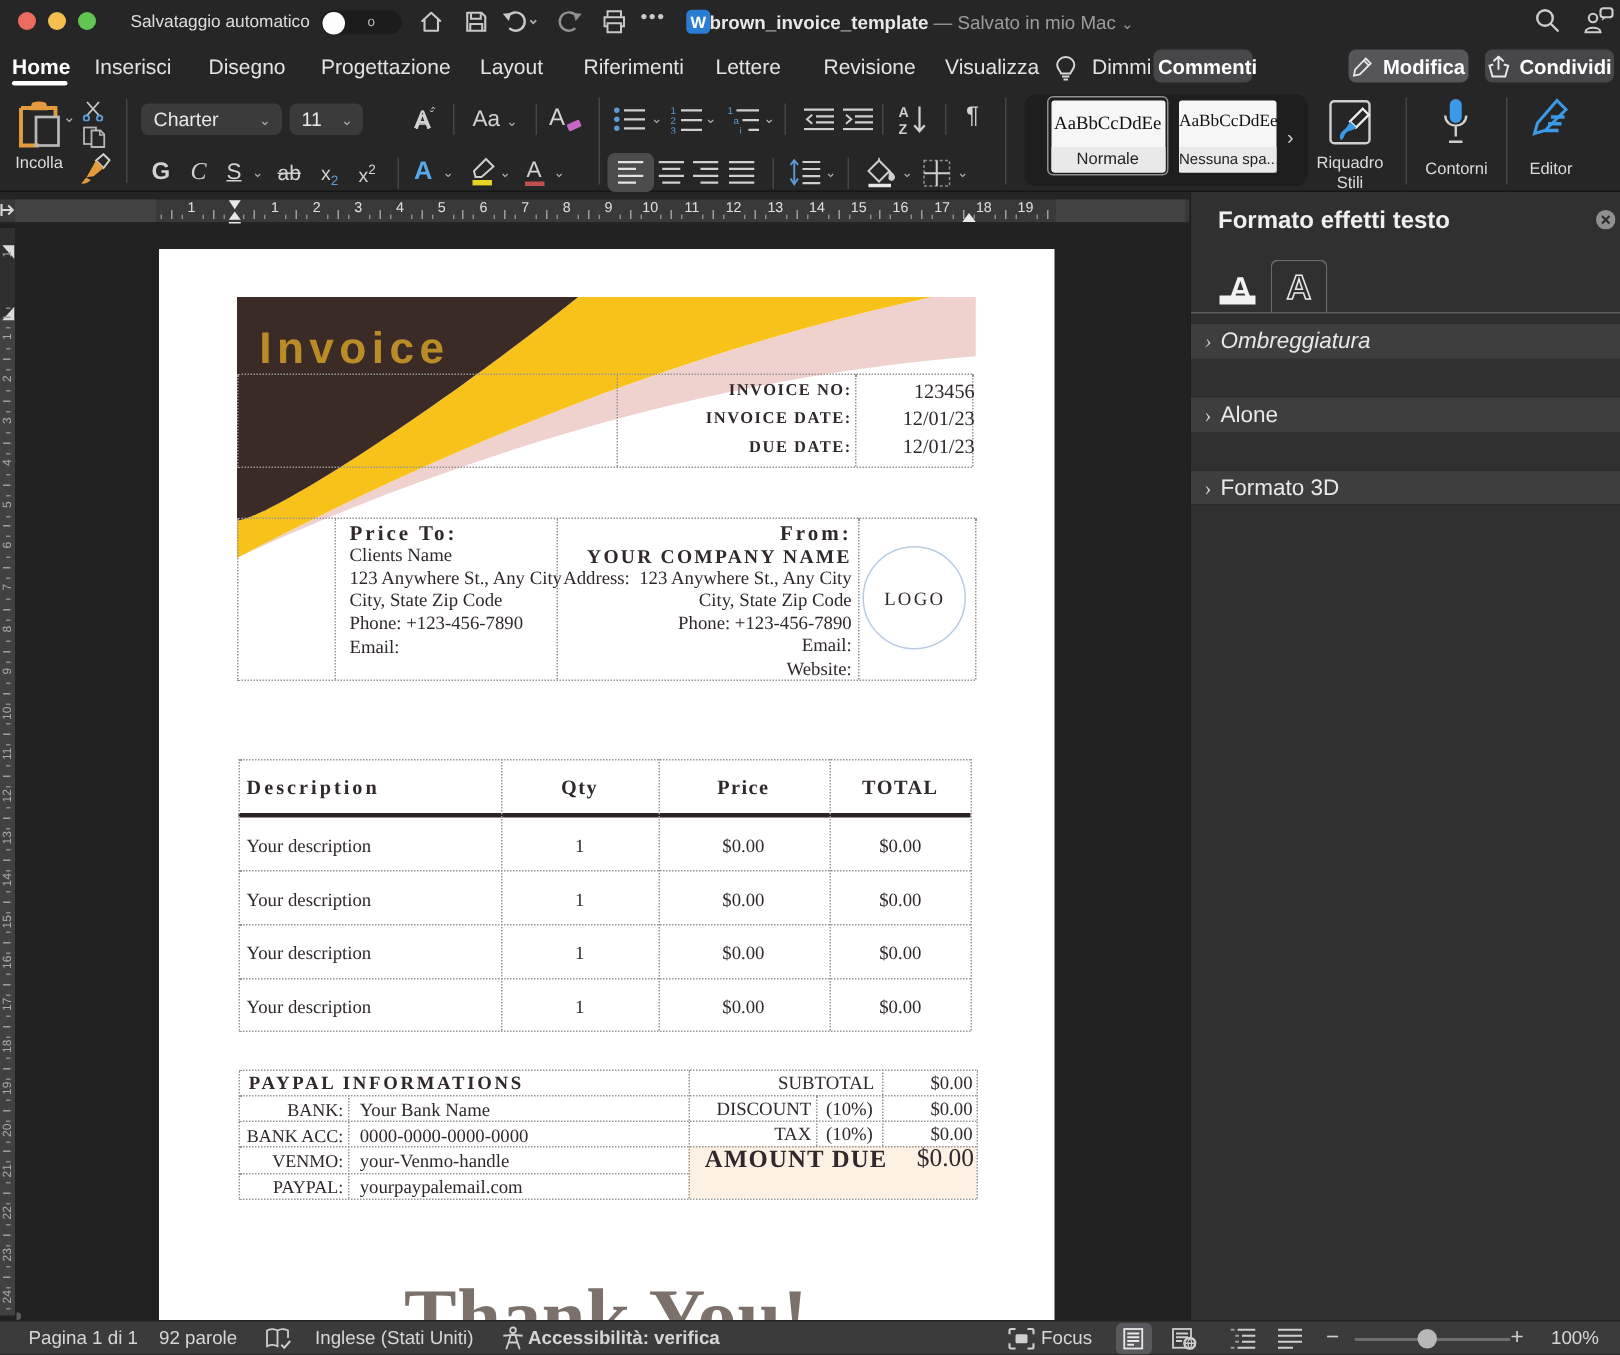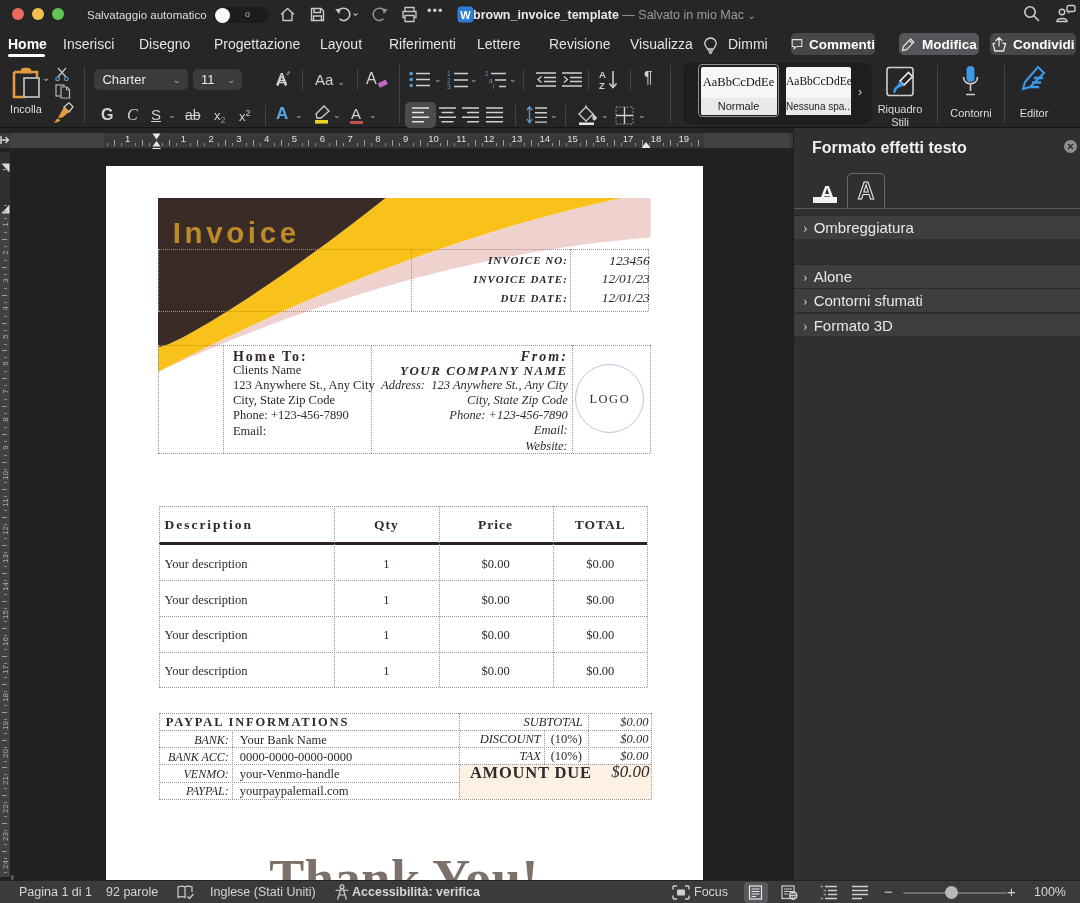--- a/index.html
+++ b/index.html
@@ -40,21 +40,21 @@
 .prow .ch { color:#cdcdcd; font-size:14px; margin:0 6px 0 9px; font-family:"Liberation Serif"; }
 
 
 #statusbar { position:absolute; left:0; top:880px; width:1080px; height:23px; background:#3b3b3b; border-top:1px solid #222; color:#d6d6d6; font-size:12.5px; }
 #statusbar .s { position:absolute; top:4px; }
 #page * { position:absolute; }
 .dt { font-family:"Liberation Serif", serif; color:#30282a; font-size:12.5px; white-space:nowrap; }
 .db { font-weight:700; }
 .hline { border-top:1px dotted #959595; height:0; }
 .vline { border-left:1px dotted #959595; width:0; }
-.ra { text-align:right;font-style:italic; }
+.ra { text-align:right; }
 .ca { text-align:center; }
 </style>
 </head>
 <body>
 
 <div id="titlebar">
   <div class="tl" style="left:12px; background:#ed6a5e;"></div>
   <div class="tl" style="left:32px; background:#f5bf4f;"></div>
   <div class="tl" style="left:52px; background:#61c554;"></div>
   <div class="t" style="left:87px; top:8.5px; font-size:11.5px;">Salvataggio automatico</div>
@@ -108,21 +108,21 @@
   <div class="mi" style="left:320px;">Layout</div>
   <div class="mi" style="left:389px;">Riferimenti</div>
   <div class="mi" style="left:477px;">Lettere</div>
   <div class="mi" style="left:549px;">Revisione</div>
   <div class="mi" style="left:630px;">Visualizza</div>
   <div class="mi" style="left:728px;">Dimmi</div>
   <svg class="abs" style="left:703px; top:7px;" width="15" height="17" viewBox="0 0 15 17" fill="none" stroke="#d8d8d8" stroke-width="1.3">
       <path d="M 7.5,1 C 3.9,1 1.8,3.8 1.8,6.4 C 1.8,9.1 3.9,10 4.4,12 L 10.6,12 C 11.1,10 13.2,9.1 13.2,6.4 C 13.2,3.8 11.1,1 7.5,1 Z"></path>
       <path d="M 5,14 L 10,14 M 6,16 L 9,16"></path>
     </svg>
-  <div class="mbtn" style="left:791px; width:84px;"><svg width="15" height="14" viewBox="0 0 15 14" fill="none" stroke="#e8e8e8" stroke-width="1.3">
+  <div class="mbtn" style="left:769px; width:66px;"><svg width="15" height="14" viewBox="0 0 15 14" fill="none" stroke="#e8e8e8" stroke-width="1.3">
         <path d="M 1.5,1.5 L 13.5,1.5 L 13.5,10 L 7,10 L 4,13 L 4,10 L 1.5,10 Z"></path>
       </svg>Commenti</div>
   <div class="mbtn" style="left:898.9px; width:80px; background:#55555a;"><svg width="15" height="15" viewBox="0 0 15 15" fill="none" stroke="#e8e8e8" stroke-width="1.2">
         <path d="M 9.5,2 L 12.8,5.3 L 5.5,12.6 L 1.6,13.4 L 2.4,9.5 Z"></path>
         <path d="M 8.2,3.3 L 11.5,6.6"></path>
       </svg>Modifica</div>
   <div class="mbtn" style="left:989.7px; width:86px;"><svg width="16" height="15" viewBox="0 0 16 15" fill="none" stroke="#e8e8e8" stroke-width="1.3">
         <path d="M 8,1 L 8,9 M 5,3.5 L 8,0.7 L 11,3.5" stroke-linecap="round"></path>
         <path d="M 4.5,6 L 2,6.8 L 4,14 L 12.5,14 L 14.5,6.8 L 11.5,6"></path>
       </svg>Condividi</div>
@@ -543,21 +543,21 @@
     <div class="dt ra" style="left:464px; top:105.8px; width:80px; font-size:13.5px;">12/01/23</div>
     <div class="dt ra" style="left:464px; top:124.6px; width:80px; font-size:13.5px;">12/01/23</div>
 
     <div class="hline" style="left:52.7px; top:179.4px; width:491.2px;"></div>
     <div class="hline" style="left:52.7px; top:287.2px; width:491.2px;"></div>
     <div class="vline" style="left:52.7px; top:179.4px; height:107.8px;"></div>
     <div class="vline" style="left:117.4px; top:179.4px; height:107.8px;"></div>
     <div class="vline" style="left:264.8px; top:179.4px; height:107.8px;"></div>
     <div class="vline" style="left:466.5px; top:179.4px; height:107.8px;"></div>
     <div class="vline" style="left:543.9px; top:179.4px; height:107.8px;"></div>
-    <div class="dt db" style="left:127.2px; top:183px; font-size:14px; letter-spacing:2px;">Home To:</div>
+    <div class="dt db" style="left:127.2px; top:183px; font-size:14px; letter-spacing:2px;">Price To:</div>
     <div class="dt" style="left:127.2px; top:197px;">Clients Name</div>
     <div class="dt" style="left:127.2px; top:212.3px;">123 Anywhere St., Any City</div>
     <div class="dt" style="left:127.2px; top:227.6px;">City, State Zip Code</div>
     <div class="dt" style="left:127.2px; top:242.9px;">Phone: +123-456-7890</div>
     <div class="dt" style="left:127.2px; top:258.2px;">Email:</div>
     <div class="dt db ra" style="left:262px; top:183px; width:200px; font-size:14px; letter-spacing:2px;">From:</div>
     <div class="dt db ra" style="left:262px; top:197.5px; width:200px; font-size:13px; letter-spacing:1.5px;">YOUR COMPANY NAME</div>
     <div class="dt ra" style="left:262px; top:212px; width:200px;">Address:&nbsp; 123 Anywhere St., Any City</div>
     <div class="dt ra" style="left:262px; top:227.3px; width:200px;">City, State Zip Code</div>
     <div class="dt ra" style="left:262px; top:242.6px; width:200px;">Phone: +123-456-7890</div>
@@ -640,23 +640,22 @@
   <svg style="position:absolute; left:270px; top:12px;" width="13" height="13" viewBox="0 0 13 13">
       <circle cx="6.5" cy="6.5" r="6.5" fill="#8f8f8f"></circle>
       <path d="M 4,4 L 9,9 M 9,4 L 4,9" stroke="#2b2b2b" stroke-width="1.4"></path>
     </svg>
 
   <div style="position:absolute; left:22px; top:53px; width:22px; height:22px; color:#f2f2f2; font-size:21px; font-weight:700; font-family:'Liberation Sans'; text-align:center;">A</div>
   <div style="position:absolute; left:18.5px; top:69.3px; width:24px; height:5.3px; background:#f2f2f2;"></div>
   <div style="position:absolute; left:53px; top:44.5px; width:38px; height:35px; border:1px solid #6a6a6a; border-bottom:none; border-radius:5px 5px 0 0;"></div>
   <div style="position:absolute; left:53px; top:50px; width:38px; height:26px; color:#e8e8e8; font-size:23px; font-weight:700; text-align:center; -webkit-text-stroke:1px #e8e8e8; -webkit-text-fill-color:transparent;">A</div>
   <div style="position:absolute; left:0; top:79.5px; width:287px; height:1px; background:#5c5c5c;"></div>
-  <div class="prow" style="top:86.5px;"><span class="ch">›</span>Ombreggiatura</div>
+  <div class="prow" style="top:86.5px;font-style:italic;"><span class="ch">›</span>Ombreggiatura</div>
   <div class="prow" style="top:135.5px;"><span class="ch">›</span>Alone</div>
-  <div class="prow" style="top:160px;"><span class="ch">›</span>Contorni sfumati</div>
   <div class="prow" style="top:184.5px; border-bottom:1px solid #2b2b2b;"><span class="ch">›</span>Formato 3D</div>
 </div>
 
 <div id="statusbar">
   <div class="s" style="left:19px;">Pagina 1 di 1</div>
   <div class="s" style="left:106px;">92 parole</div>
   <div class="s" style="left:210px;">Inglese (Stati Uniti)</div>
   <div class="s" style="left:352px;font-weight:bold;">Accessibilità: verifica</div>
   <div class="s" style="left:694px;">Focus</div>
   <div class="s" style="left:1034px;">100%</div>

